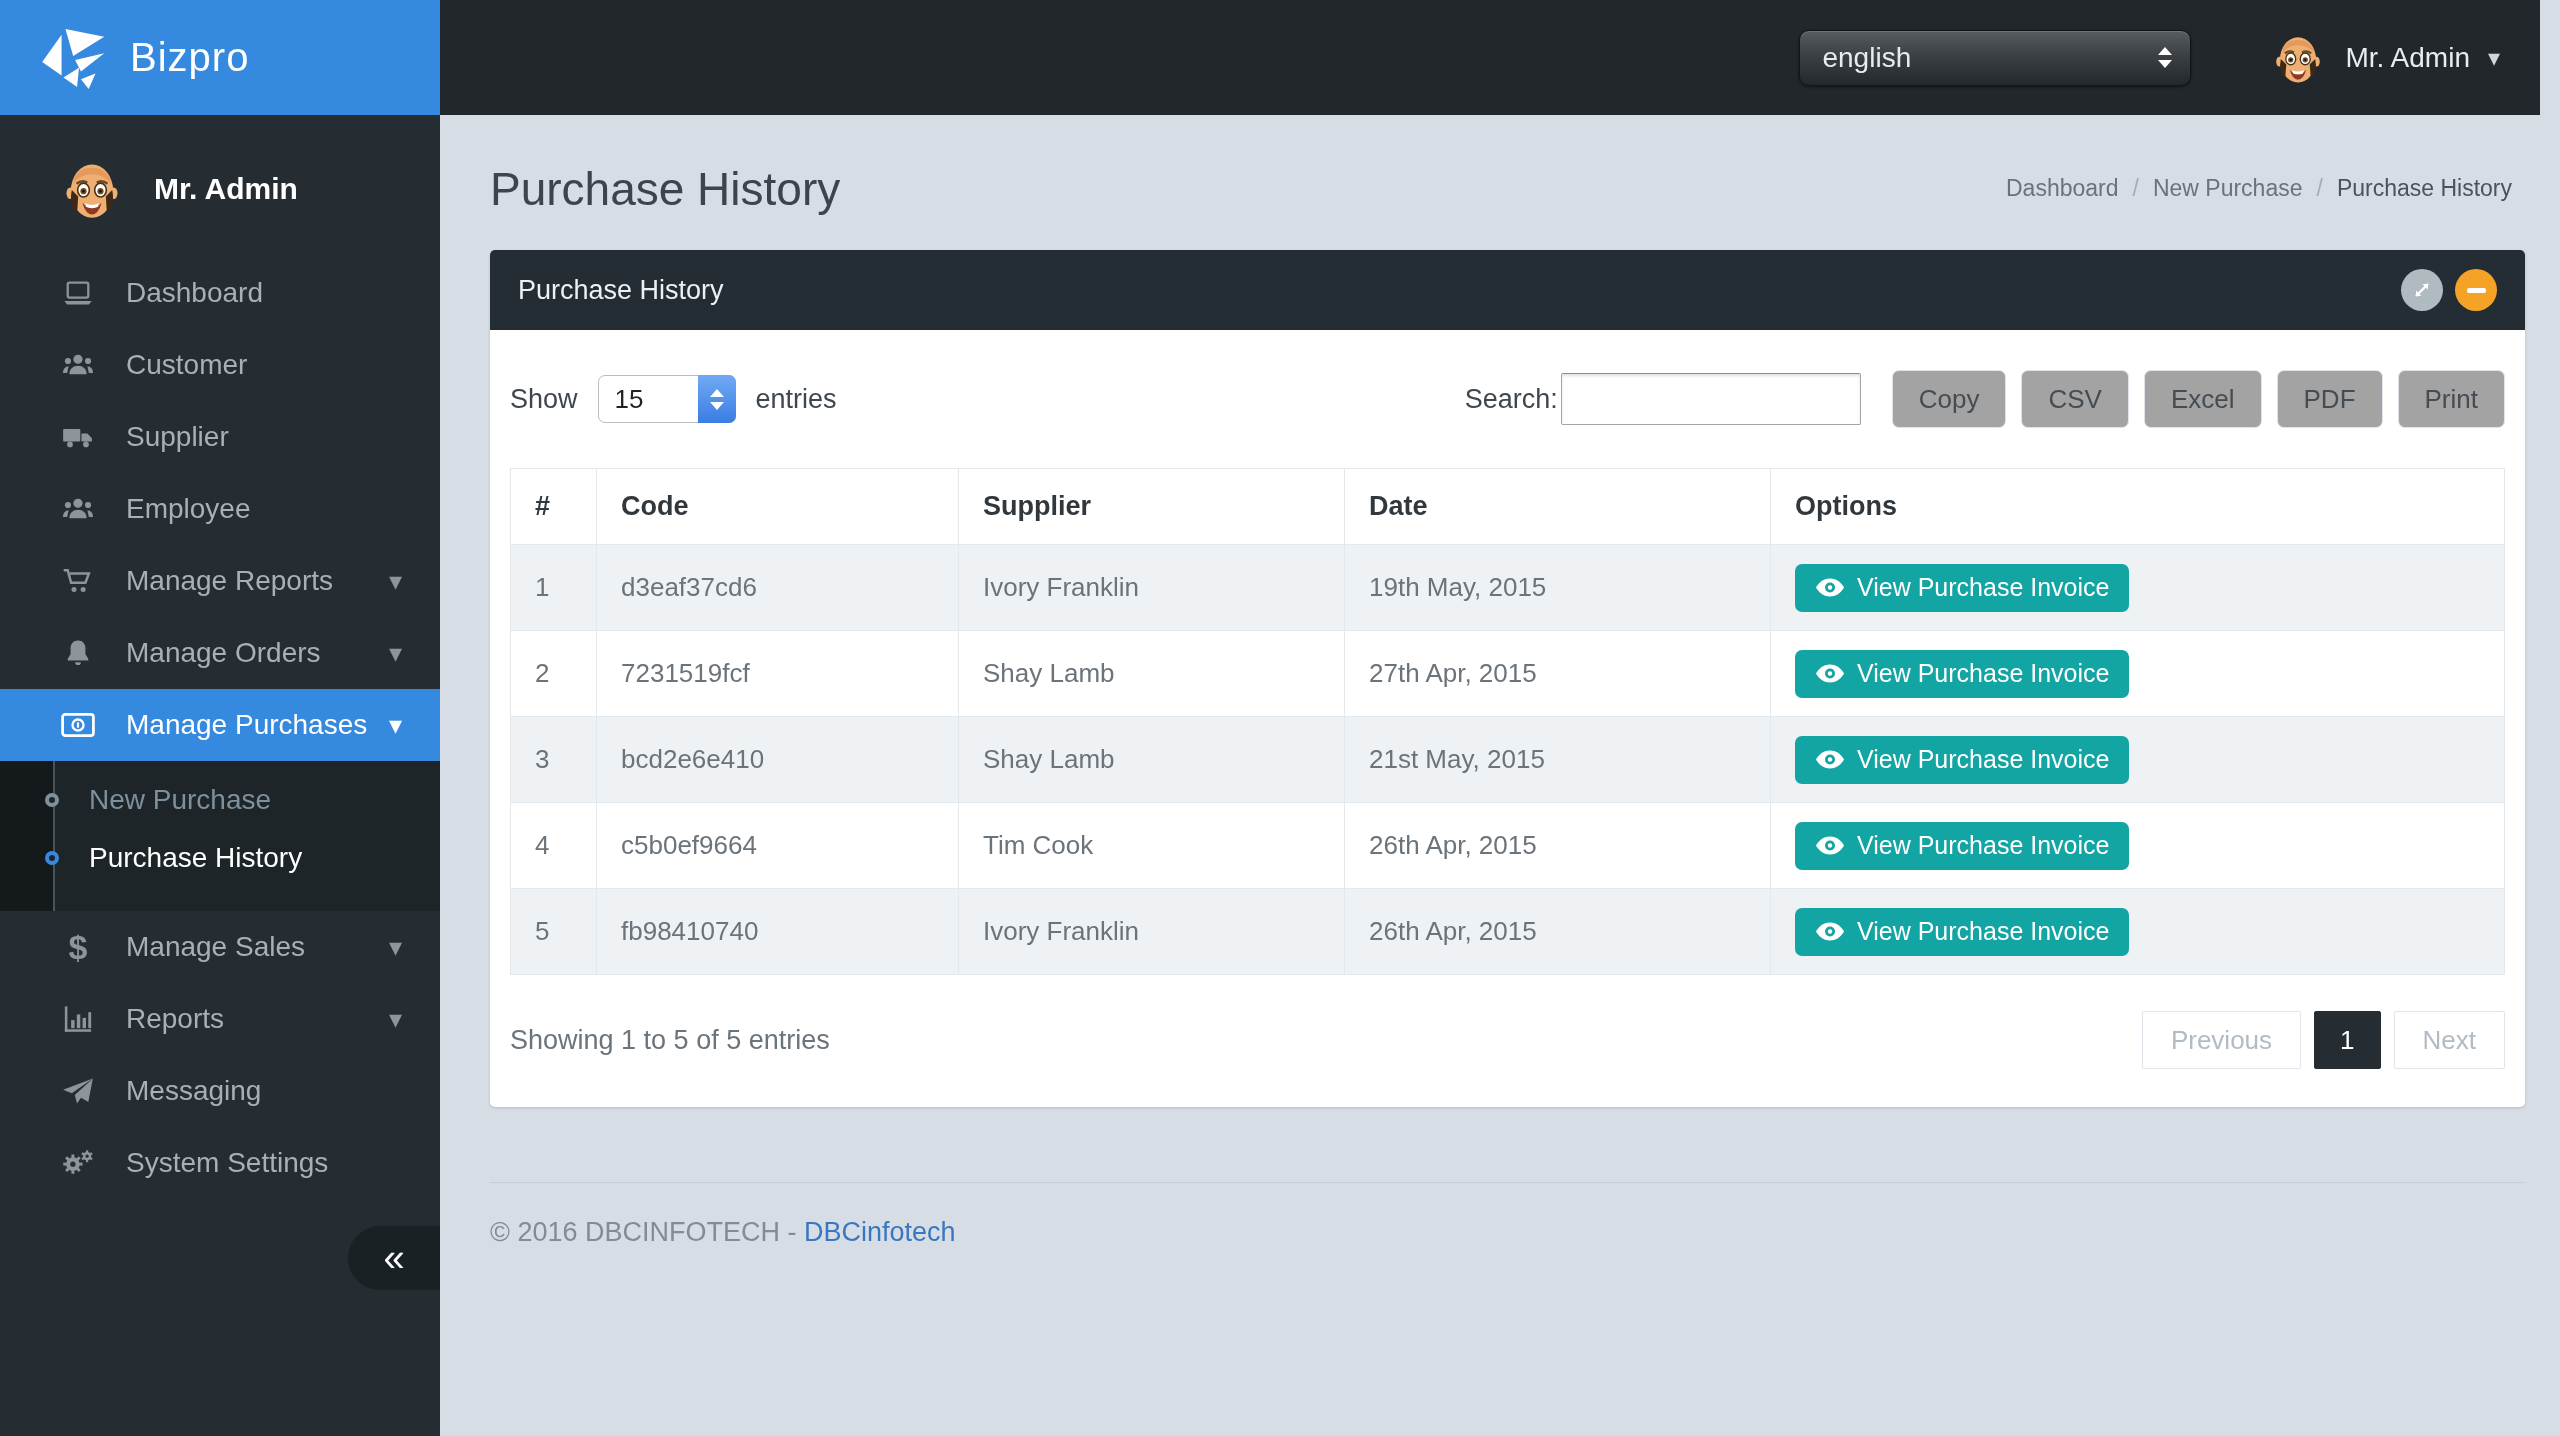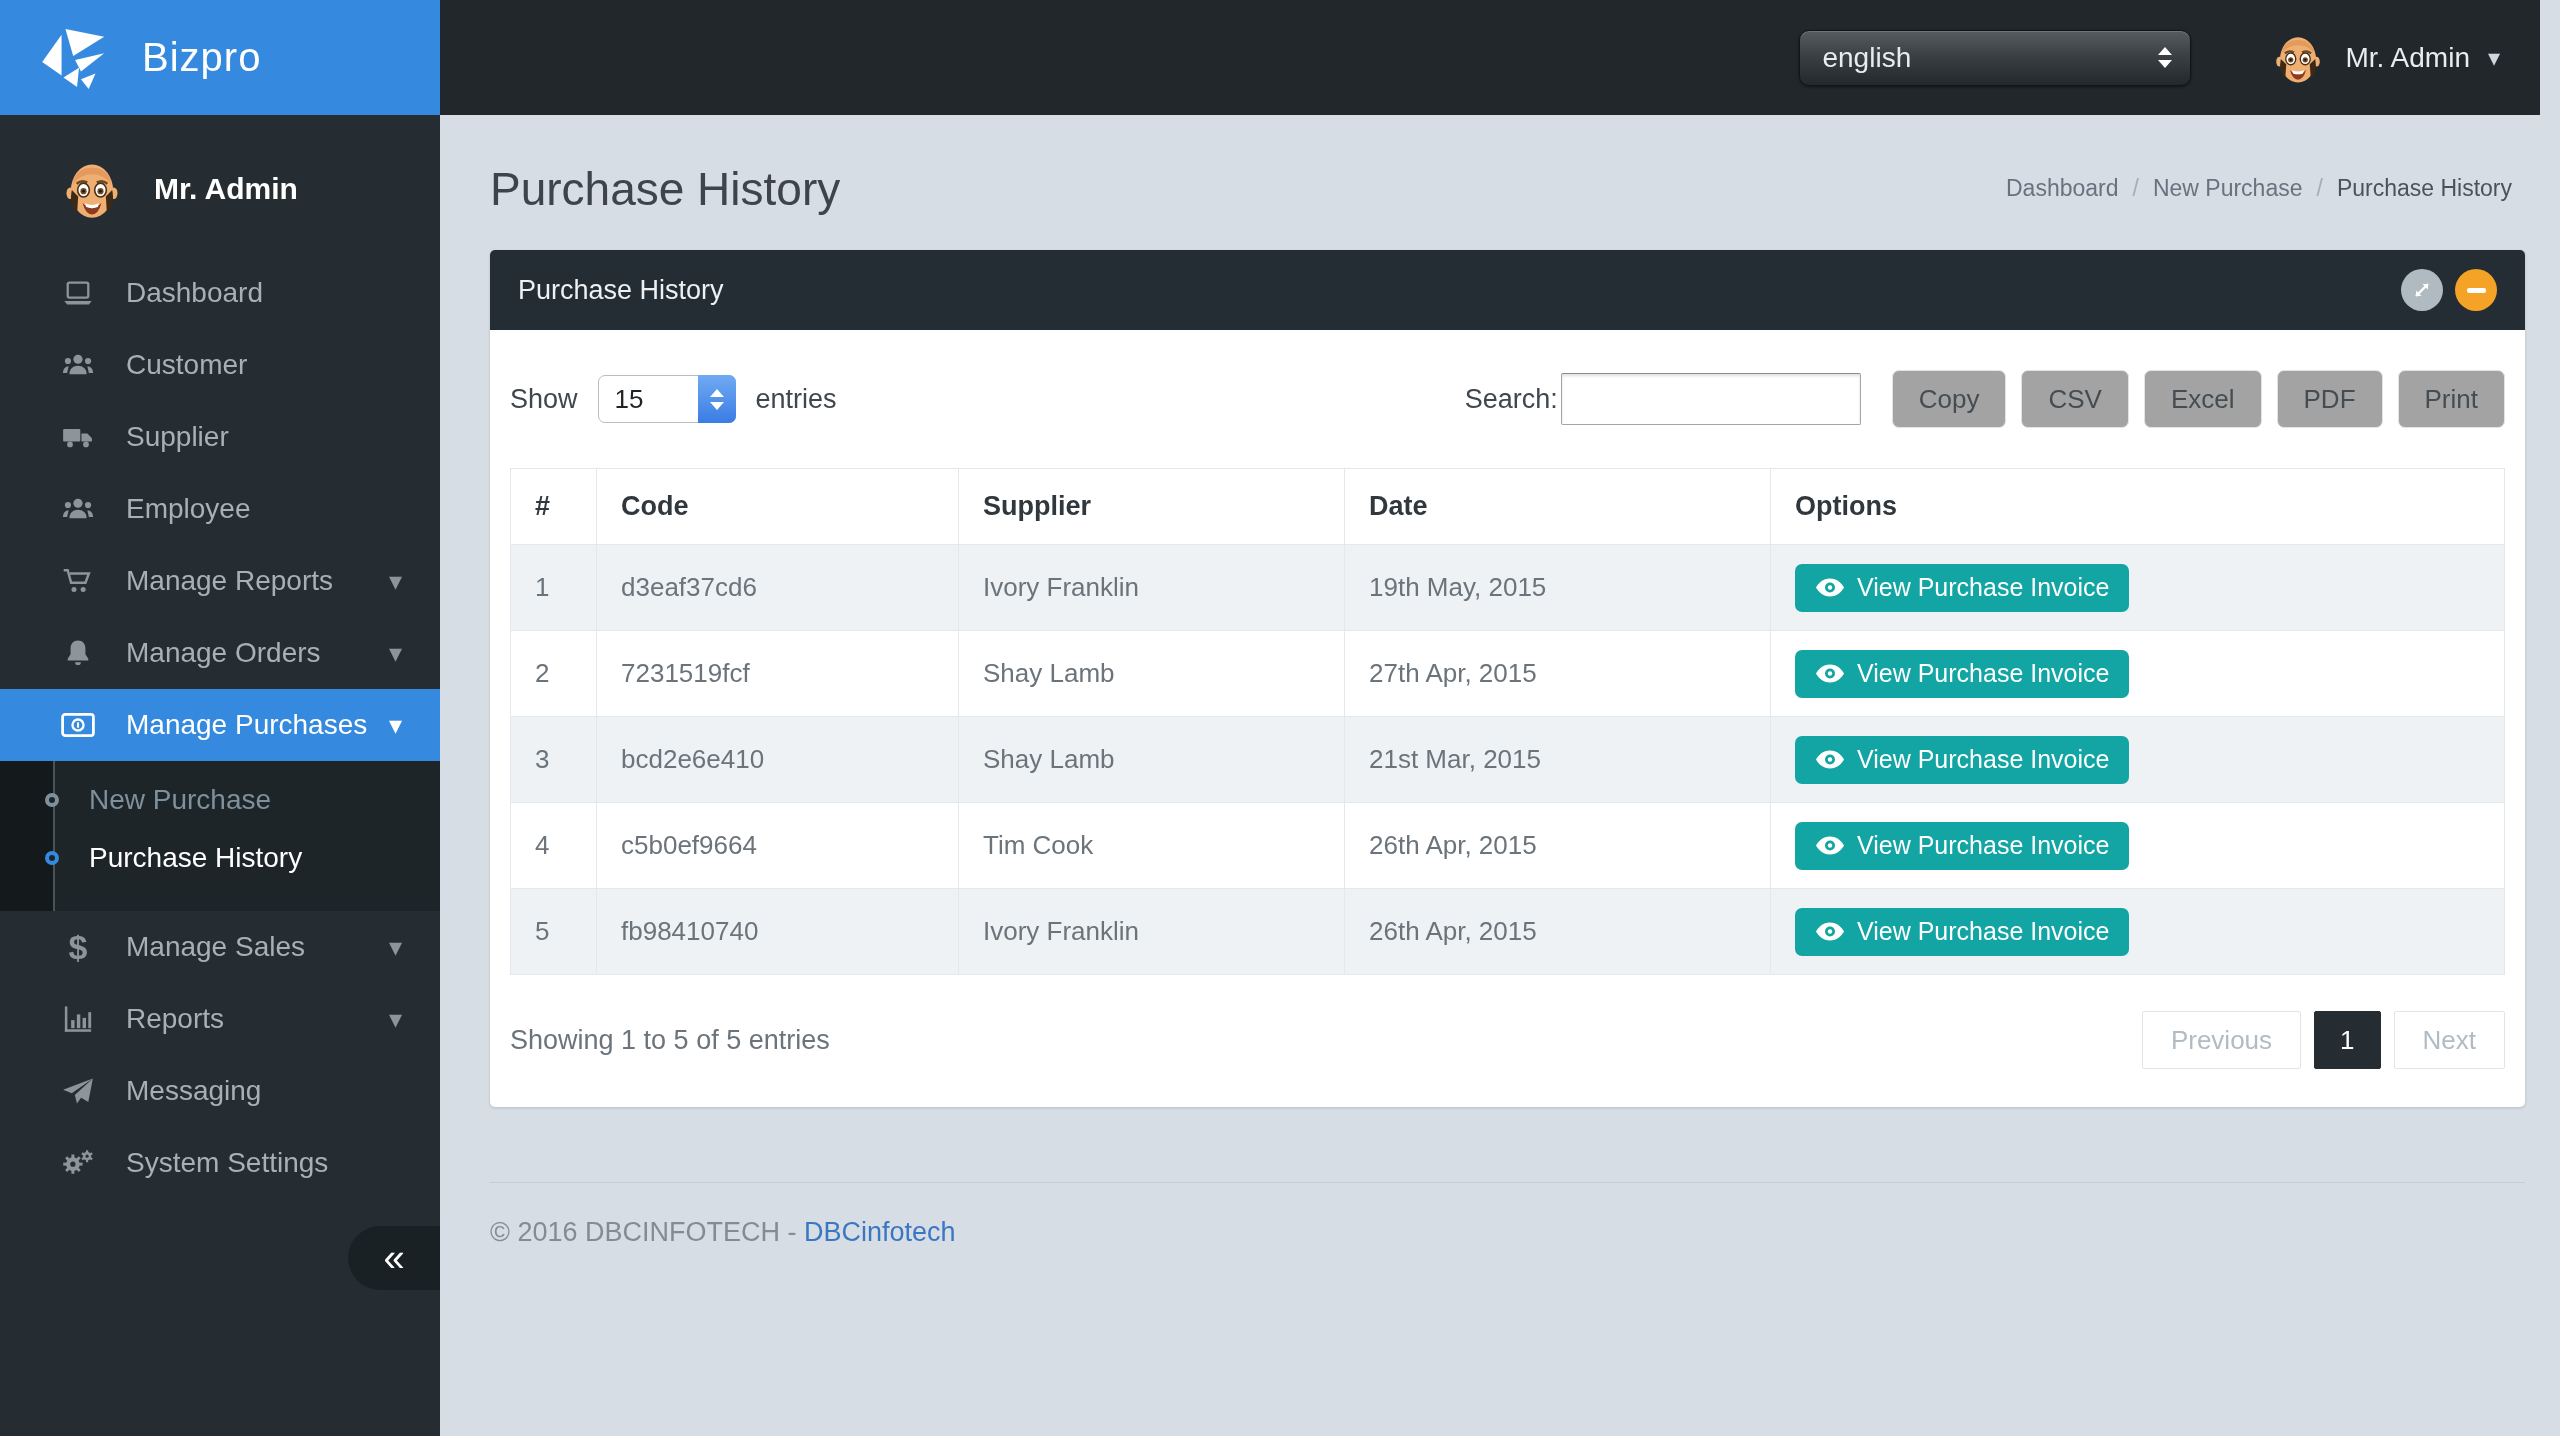--- a/index.html
+++ b/index.html
@@ -2,21 +2,21 @@
 <html><head>
 <meta charset="utf-8">
 <style>
   * { margin:0; padding:0; box-sizing:border-box; }
   html,body { width:2560px; height:1436px; }
   body { font-family:"Liberation Sans", sans-serif; background:#d7dde4; overflow:hidden; }
   .app { position:relative; width:2560px; height:1436px; background:#d7dde4; overflow:hidden; }
 
   
   .sidebar { position:absolute; left:0; top:0; width:440px; height:1436px; background:#262d32; z-index:5; }
-  .logo { height:115px; background:#358ae0; display:flex; align-items:center; padding-left:40px; gap:24px; cursor:pointer; }
+  .logo { height:115px; background:#358ae0; display:flex; align-items:center; padding-left:40px; gap:12px; cursor:pointer; }
   .logo svg { width:78px; height:62px; }
   .brand-name { color:#fff; font-size:40px; font-weight:300; letter-spacing:1px; }
   .user-panel { display:flex; align-items:center; gap:28px; padding:40px 0 34px 58px; }
   .user-panel .avatar { width:68px; height:68px; border-radius:50%; overflow:hidden; }
   .user-panel .avatar svg { width:68px; height:68px; }
   .user-name { color:#fff; font-size:30px; font-weight:700; }
   .menu { display:block; }
   .menu-item { height:72px; display:flex; align-items:center; padding:0 38px 0 56px; color:#a8b0b5; font-size:28px; cursor:pointer; }
   .menu-item .mi { width:44px; margin-right:26px; display:flex; justify-content:center; align-items:center; color:#8d959a; }
   .menu-item .mi svg { width:34px; height:32px; }
@@ -415,21 +415,21 @@
                       <circle cx="15" cy="10" r="2.2" fill="#fff"></circle>
                     </svg>
                   <span>View Purchase Invoice</span>
                 </button>
               </td>
             </tr>
             <tr>
               <td>3</td>
               <td>bcd2e6e410</td>
               <td>Shay Lamb</td>
-              <td>21st Mar, 2015</td>
+              <td>21st May, 2015</td>
               <td>
                 <button class="view-btn">
                   <svg viewBox="0 0 30 20">
                       <path d="M15 1C8 1 3 6.2 1 10c2 3.8 7 9 14 9s12-5.2 14-9C27 6.2 22 1 15 1z" fill="#fff"></path>
                       <circle cx="15" cy="10" r="5" fill="#12a5a3"></circle>
                       <circle cx="15" cy="10" r="2.2" fill="#fff"></circle>
                     </svg>
                   <span>View Purchase Invoice</span>
                 </button>
               </td>

